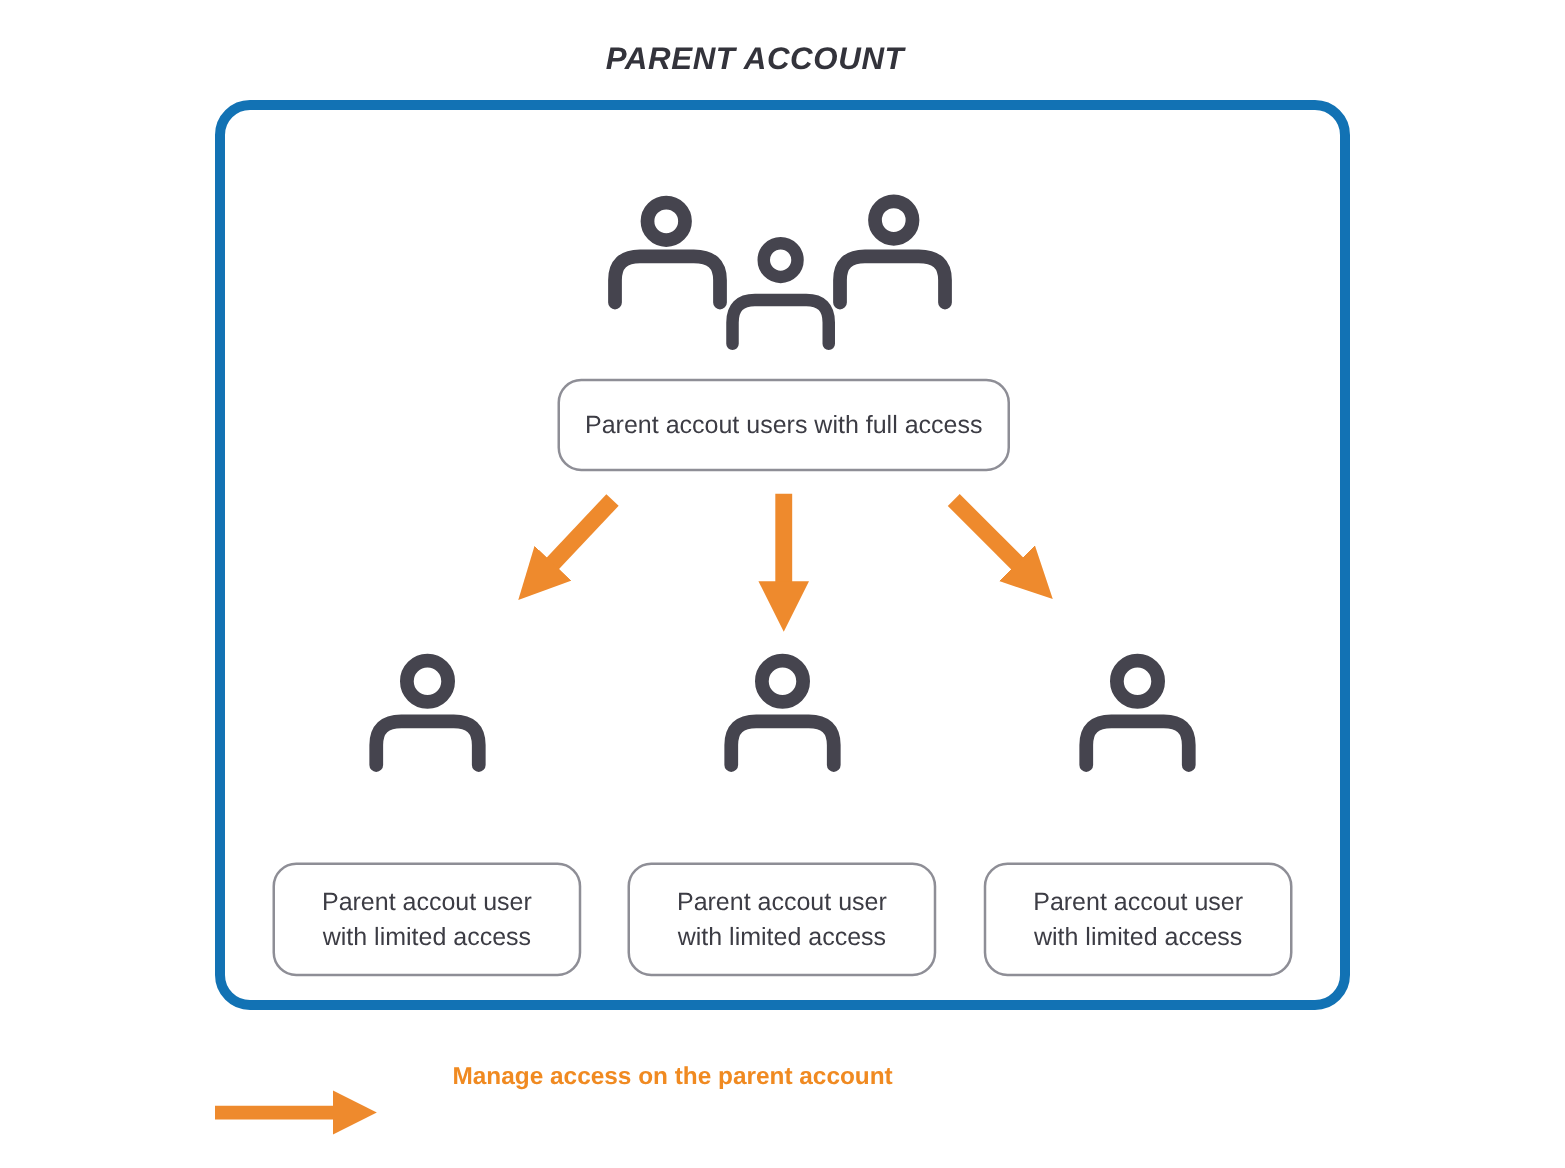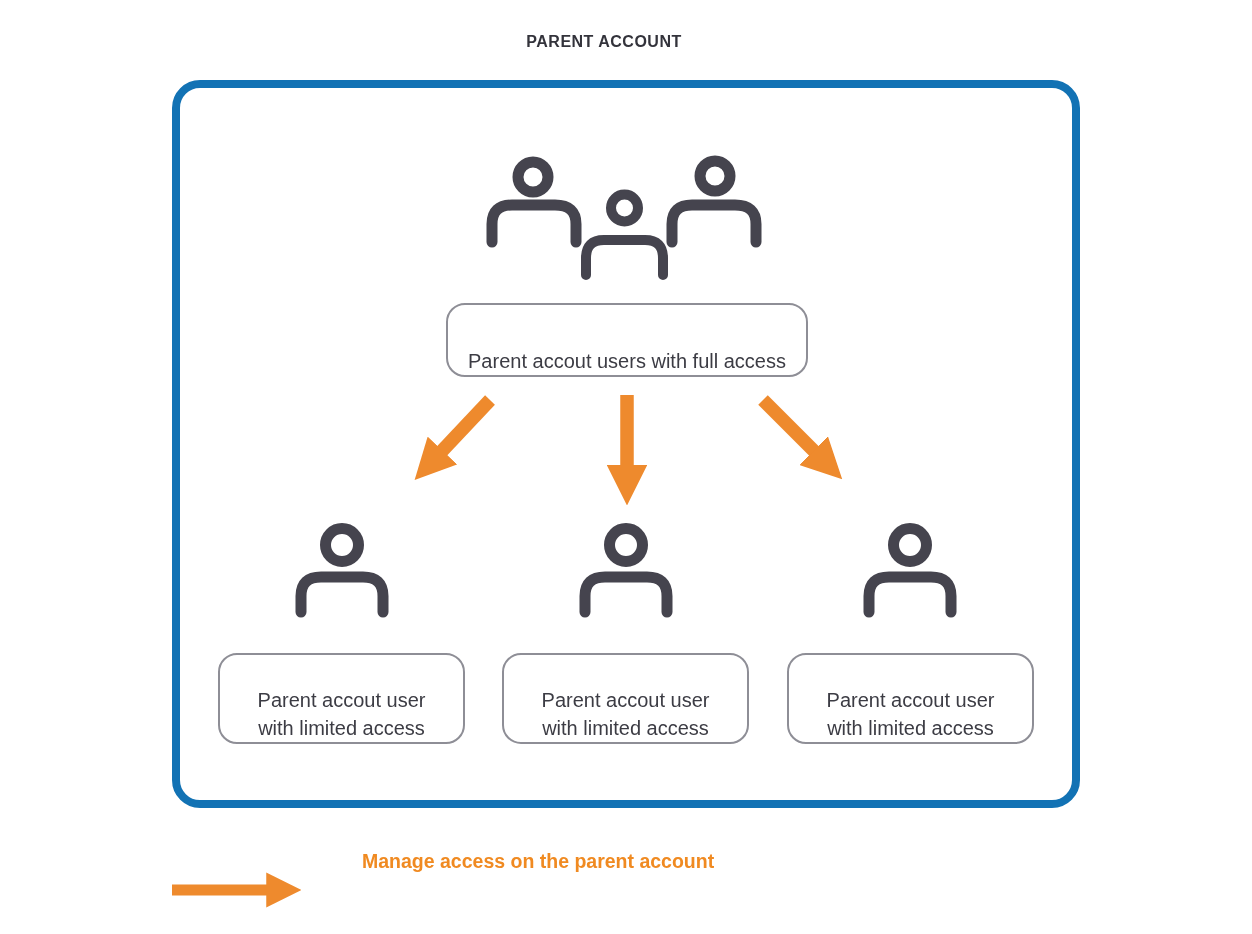--- a/index.html
+++ b/index.html
@@ -15,56 +15,57 @@
     position: absolute;
     left: 0; top: 0;
     width: 1252px; height: 934px;
     background: #ffffff;
   }
   .diagram-title {
     position: absolute;
     left: 0; top: 33px;
     width: 1208px;
     text-align: center;
-    font-size: 16px;
+    font-size: 25px;
     font-weight: 700;
     letter-spacing: 0.5px;
     color: #33333b;
+    font-style: italic;
   }
   .parent-container {
     position: absolute;
     left: 172px; top: 80px;
     width: 908px; height: 728px;
     border: 8px solid #1272b4;
     border-radius: 28px;
     background: #ffffff;
   }
   svg { position: absolute; overflow: visible; display: block; }
   .group-icon { left: 488px; top: 148px; }
   .icon-stroke { fill: none; stroke: #45444e; }
   .node {
     position: absolute;
     border: 2.5px solid #8e8e96;
     border-radius: 19px;
     background: #ffffff;
     display: flex;
     flex-direction: column;
     align-items: center;
-    justify-content: flex-end;
+    justify-content: center;
     text-align: center;
     color: #3c3c44;
     font-size: 20px;
     line-height: 28px;
   }
   .node-root {
     left: 446px; top: 303px;
     width: 362px; height: 74px;
   }
   .node-child {
-    top: 653px;
+    top: 690px;
     width: 247px; height: 91px;
   }
   .node-child.c0 { left: 218px; }
   .node-child.c1 { left: 502px; }
   .node-child.c2 { left: 787px; }
   .arrows-svg { left: 395px; top: 392px; }
   .person-icon { top: 522px; }
   .person-icon.p0 { left: 296px; }
   .person-icon.p1 { left: 580px; }
   .person-icon.p2 { left: 864px; }

